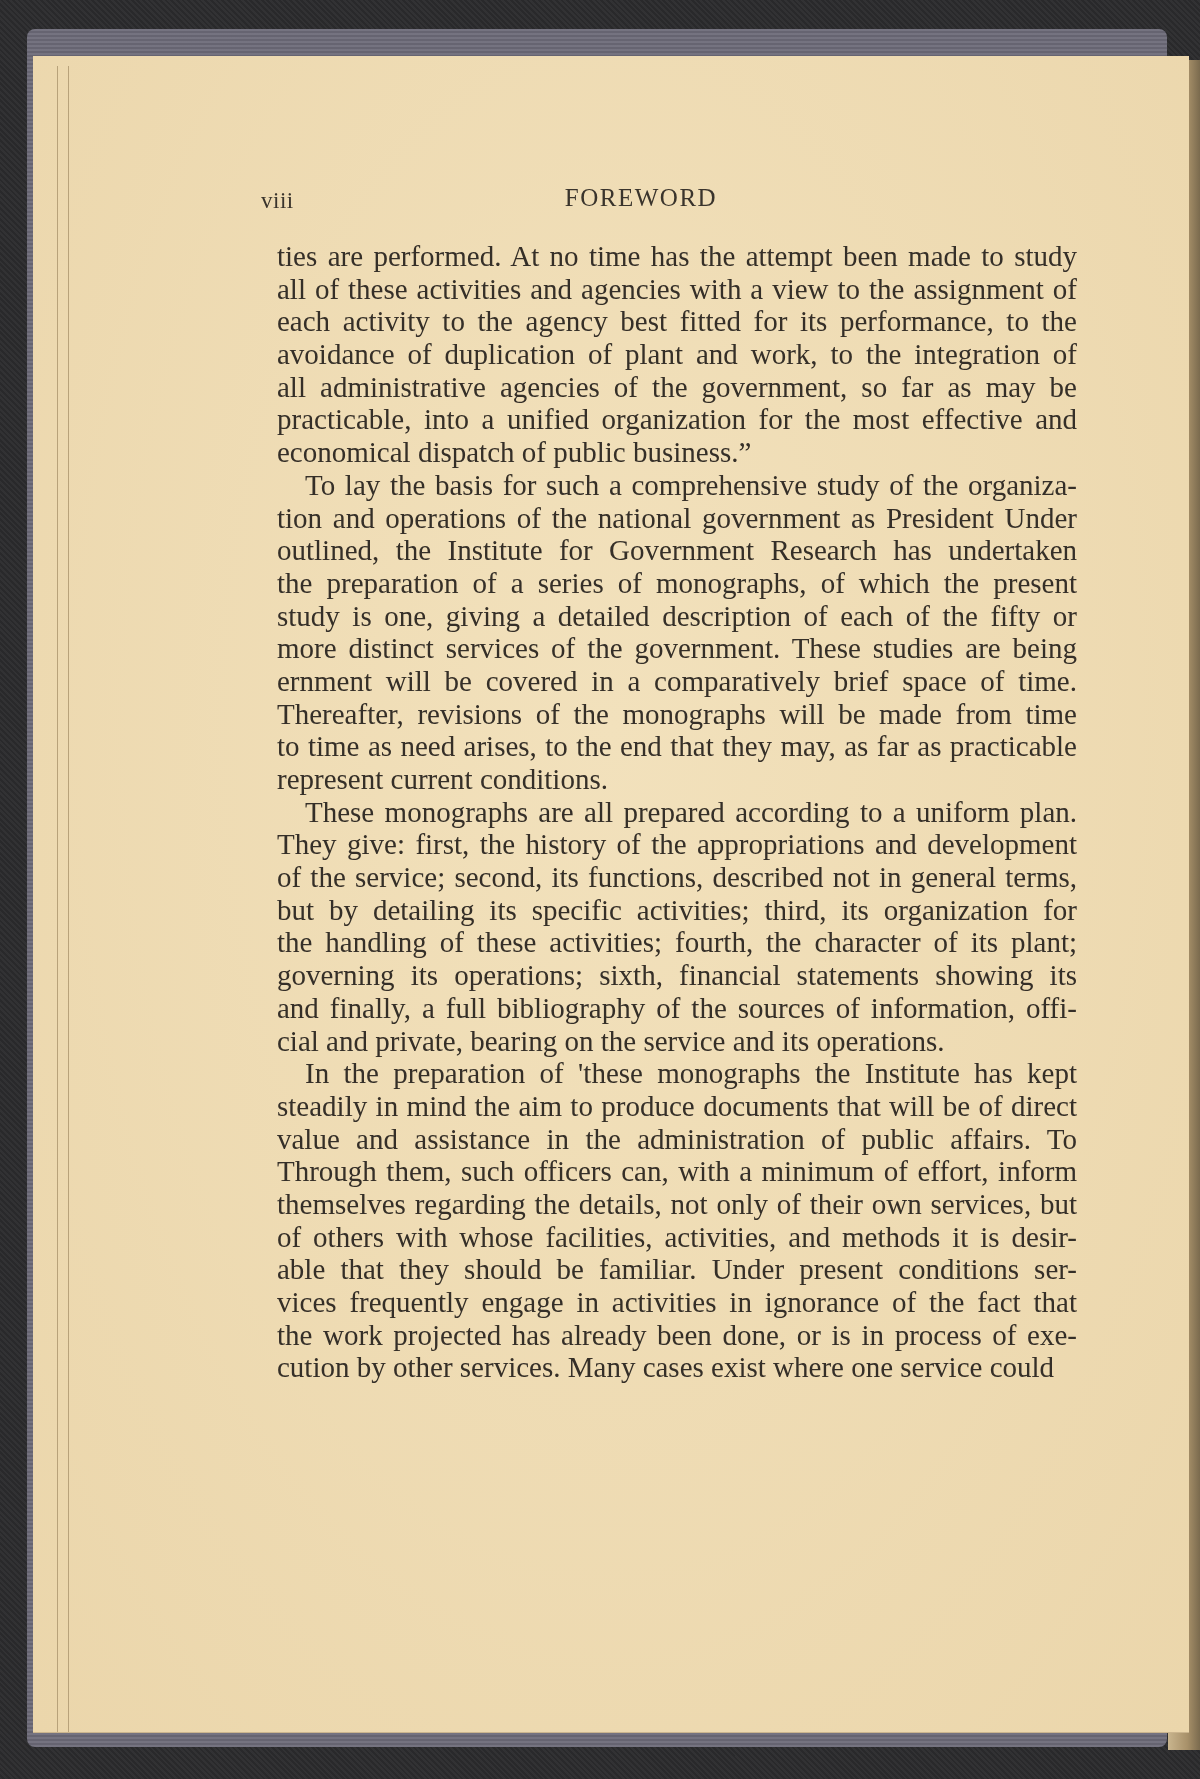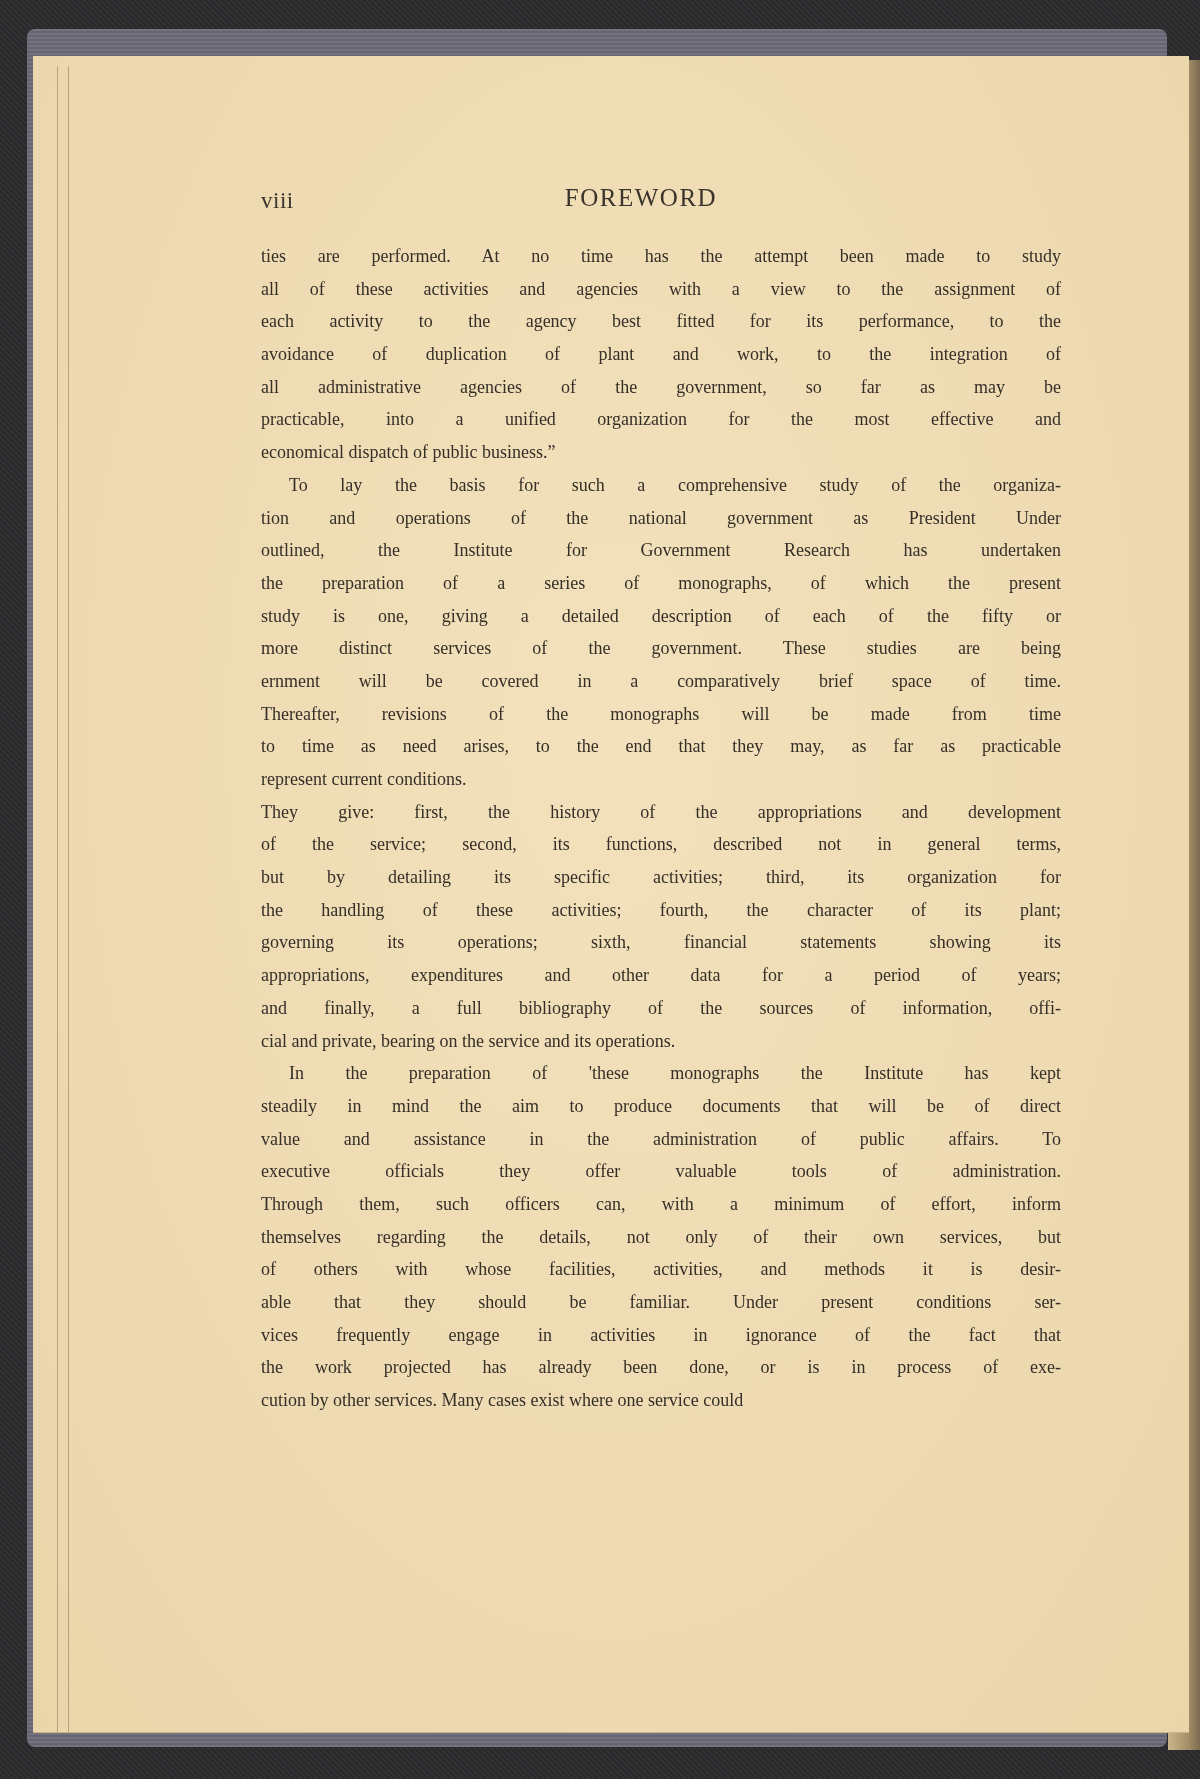--- a/index.html
+++ b/index.html
@@ -29,23 +29,23 @@
   }
   .page-line.l1 { left:24px; }
   .page-line.l2 { left:35px; }
   .running-head {
     position:absolute; left:0; top:120px; width:100%; height:40px;
     font-family:"Liberation Serif", "DejaVu Serif", serif; color:#3a342c;
   }
   .folio { position:absolute; left:228px; top:12px; font-size:23px; letter-spacing:0.5px; }
   .title { position:absolute; left:0; width:1216px; text-align:center; top:8px; font-size:25px; letter-spacing:1.5px; }
   .body-text {
-    position:absolute; left:228px; top:184px; width:800px;
+    position:absolute; left:244px; top:184px; width:800px;
     font-family:"Liberation Serif", "DejaVu Serif", serif;
-    font-size:18px; line-height:32.7px; color:#352f28;
+    font-size:29px; line-height:32.7px; color:#352f28;
   }
   .line {
     display:block; white-space:nowrap; text-align:justify; text-align-last:justify;
     height:32.7px;
   }
   .line.last { text-align-last:left; }
   .line.indent { padding-left:28px; }
 </style>
 </head>
 <body>
@@ -78,34 +78,33 @@
         <span class="line">outlined, the Institute for Government Research has undertaken</span>
         <span class="line">the preparation of a series of monographs, of which the present</span>
         <span class="line">study is one, giving a detailed description of each of the fifty or</span>
         <span class="line">more distinct services of the government.  These studies are being</span>
         <span class="line">ernment will be covered in a comparatively brief space of time.</span>
         <span class="line">Thereafter, revisions of the monographs will be made from time</span>
         <span class="line">to time as need arises, to the end that they may, as far as practicable</span>
         <span class="line last">represent current conditions.</span>
       </div>
       <div>
+        <span class="line indent">These monographs are all prepared according to a uniform plan.</span>
         <span class="line">They give: first, the history of the appropriations and development</span>
         <span class="line">of the service; second, its functions, described not in general terms,</span>
         <span class="line">but by detailing its specific activities; third, its organization for</span>
         <span class="line">the handling of these activities; fourth, the character of its plant;</span>
         <span class="line">governing its operations; sixth, financial statements showing its</span>
-        <span class="line">appropriations, expenditures and other data for a period of years;</span>
         <span class="line">and finally, a full bibliography of the sources of information, offi-</span>
         <span class="line last">cial and private, bearing on the service and its operations.</span>
       </div>
       <div>
         <span class="line indent">In the preparation of 'these monographs the Institute has kept</span>
         <span class="line">steadily in mind the aim to produce documents that will be of direct</span>
         <span class="line">value and assistance in the administration of public affairs.  To</span>
-        <span class="line">executive officials they offer valuable tools of administration.</span>
         <span class="line">Through them, such officers can, with a minimum of effort, inform</span>
         <span class="line">themselves regarding the details, not only of their own services, but</span>
         <span class="line">of others with whose facilities, activities, and methods it is desir-</span>
         <span class="line">able that they should be familiar.  Under present conditions ser-</span>
         <span class="line">vices frequently engage in activities in ignorance of the fact that</span>
         <span class="line">the work projected has already been done, or is in process of exe-</span>
         <span class="line last">cution by other services.  Many cases exist where one service could</span>
       </div>
     </div>
 </div>

